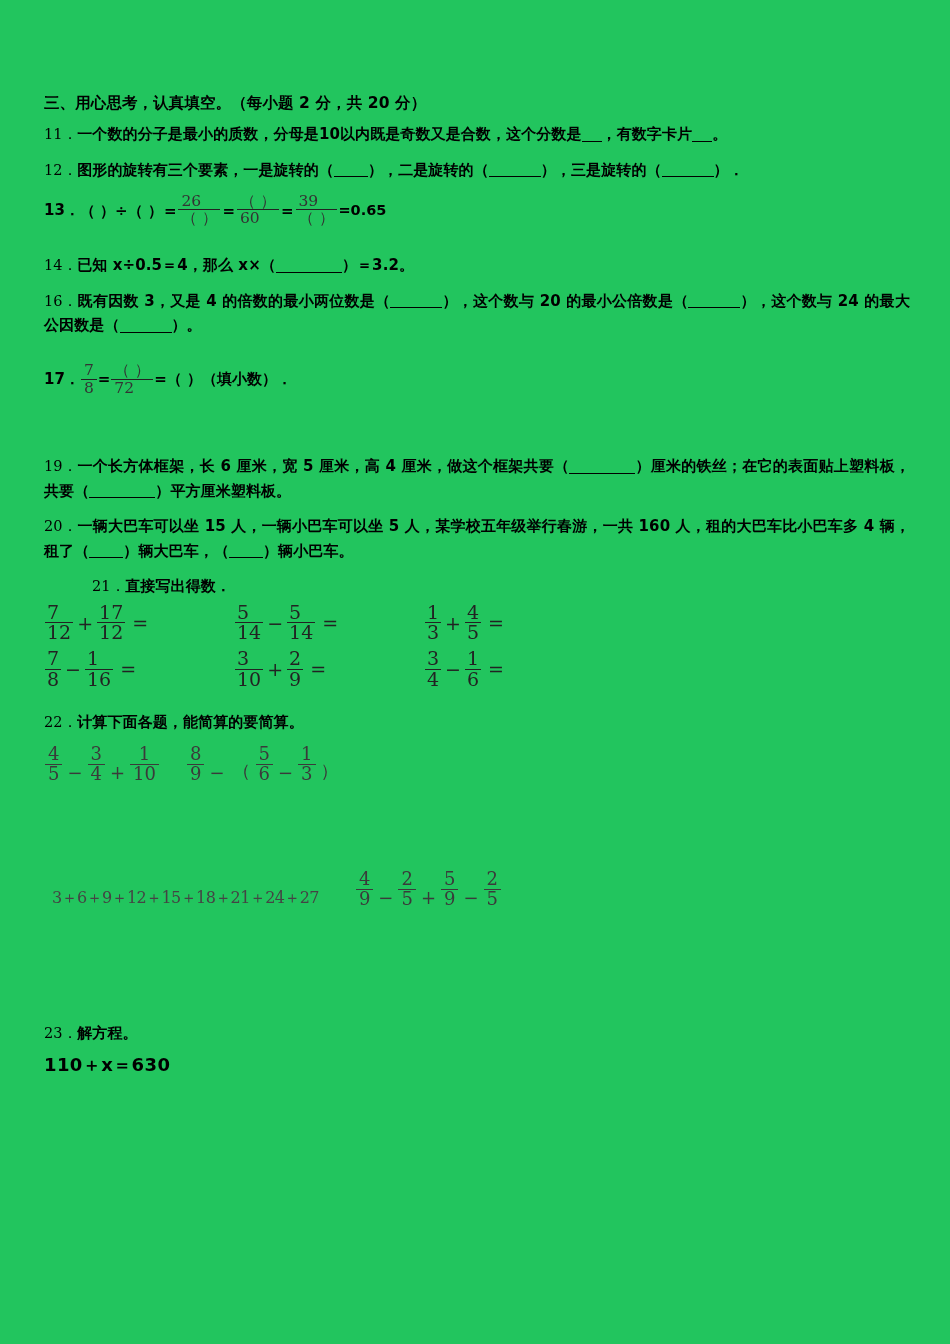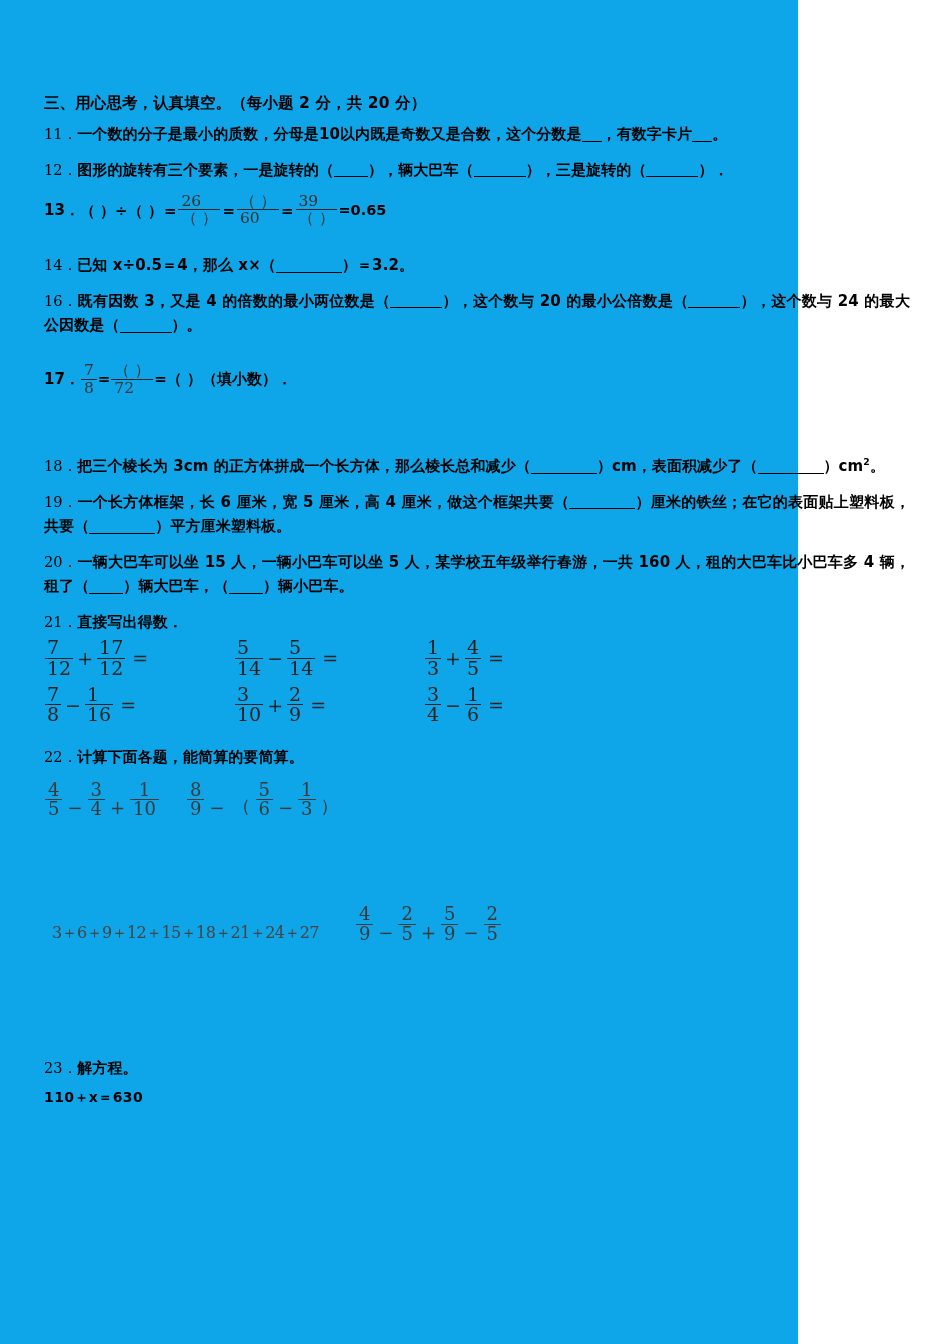--- a/index.html
+++ b/index.html
@@ -11,23 +11,23 @@
     width: 950px;
     height: 1344px;
     position: relative;
     font-family: "DejaVu Sans", "Liberation Sans", sans-serif;
     color: #000000;
     overflow: hidden;
   }
   .page {
     position: absolute;
     left: 0; top: 0;
-    width: 798px;
+    width: 950px;
     height: 1344px;
-    background: #0ea5e9;
+    background: #22c55e;
     text-decoration: underline;
   }
   .body-col {
     position: absolute;
     left: 44px;
     top: 92px;
     width: 866px;
   }
 
   
@@ -135,21 +135,21 @@
     font-family: "DejaVu Serif", "Liberation Serif", serif;
     font-size: 16px;
     color: #444;
     font-weight: 400;
     letter-spacing: -0.6px;
     white-space: nowrap;
     text-align: right;
   }
 
   .eq-line {
-    font-size: 14px;
+    font-size: 18px;
     font-weight: 700;
     letter-spacing: 0.4px;
     margin: 6px 0 0 0;
   }
 
   .spacer-lg { height: 86px; }
   .spacer-md { height: 30px; }
   .spacer-sm { height: 14px; }
 </style>
 </head>
@@ -158,21 +158,21 @@
 <div class="page">
   <div class="body-col">
 
     <p class="sec-head">三、用心思考，认真填空。（每小题 2 分，共 20 分）</p>
 
     <p class="q">
       <span class="num">11．</span><span class="txt">一个数的分子是最小的质数，分母是</span><span class="txt">10</span><span class="txt">以内既是奇数又是合数，这个分数是</span><span class="blank-s"></span><span class="txt">，有数字卡片</span><span class="blank-s"></span><span class="txt">。</span>
     </p>
 
     <p class="q">
-      <span class="num">12．</span><span class="txt">图形的旋转有三个要素，一是旋转的（</span><span class="blank-m"></span><span class="txt">），辆大巴车（</span><span class="blank-l"></span><span class="txt">），三是旋转的（</span><span class="blank-l"></span><span class="txt">）．</span>
+      <span class="num">12．</span><span class="txt">图形的旋转有三个要素，一是旋转的（</span><span class="blank-m"></span><span class="txt">），二是旋转的（</span><span class="blank-l"></span><span class="txt">），三是旋转的（</span><span class="blank-l"></span><span class="txt">）．</span>
     </p>
 
     <div class="q13">
       <span class="num">13．</span><span class="inline-eq paren">（  ）÷（  ）</span><span class="eqsign">=</span><span class="frac">
           <span class="nu">26</span>
           <span class="de">（   ）</span>
       </span><span class="eqsign">=</span><span class="frac">
           <span class="nu">（   ）</span>
           <span class="de">60</span>
       </span><span class="eqsign">=</span><span class="frac">
@@ -197,34 +197,31 @@
           <span class="nu">7</span>
           <span class="de">8</span>
       </span><span class="eqsign">=</span><span class="frac">
           <span class="nu">（ ）</span>
           <span class="de">72</span>
       </span><span class="txt">=（  ）（填小数）．</span>
     </div>
 
     <div class="spacer-md"></div>
 
-    <p class="q">
-      <span class="num">18．</span><span class="txt">把三个棱长为 3cm 的正方体拼成一个长方体，那么棱长总和减少（</span><span class="blank-xl"></span><span class="txt">）cm，表面积减少了（</span><span class="blank-xl"></span><span class="txt">）cm</span><sup class="sq">2</sup><span class="txt">。</span>
-    </p>
 
     <p class="q">
       <span class="num">19．</span><span class="txt">一个长方体框架，长 6 厘米，宽 5 厘米，高 4 厘米，做这个框架共要（</span><span class="blank-xl"></span><span class="txt">）厘米的铁丝；在它的表面贴上塑料板，共要（</span><span class="blank-xl"></span><span class="txt">）平方厘米塑料板。</span>
     </p>
 
     <p class="q">
       <span class="num">20．</span><span class="txt">一辆大巴车可以坐 15 人，一辆小巴车可以坐 5 人，某学校五年级举行春游，一共 160 人，租的大巴车比小巴车多 4 辆，租了（</span><span class="blank-m"></span><span class="txt">）辆大巴车，（</span><span class="blank-m"></span><span class="txt">）辆小巴车。</span>
     </p>
 
 
-    <p class="q" style="margin-bottom:4px;">
+    <p class="q" style="margin-bottom:4px;margin-left:48px;">
       <span class="num">21．</span><span class="txt">直接写出得数．</span>
     </p>
 
     <div class="calc-block">
 
       <div class="calc-row">
         <div class="calc-cell" style="width:190px;">
           <span class="frac">
             <span class="nu">7</span>
             <span class="de">12</span>

